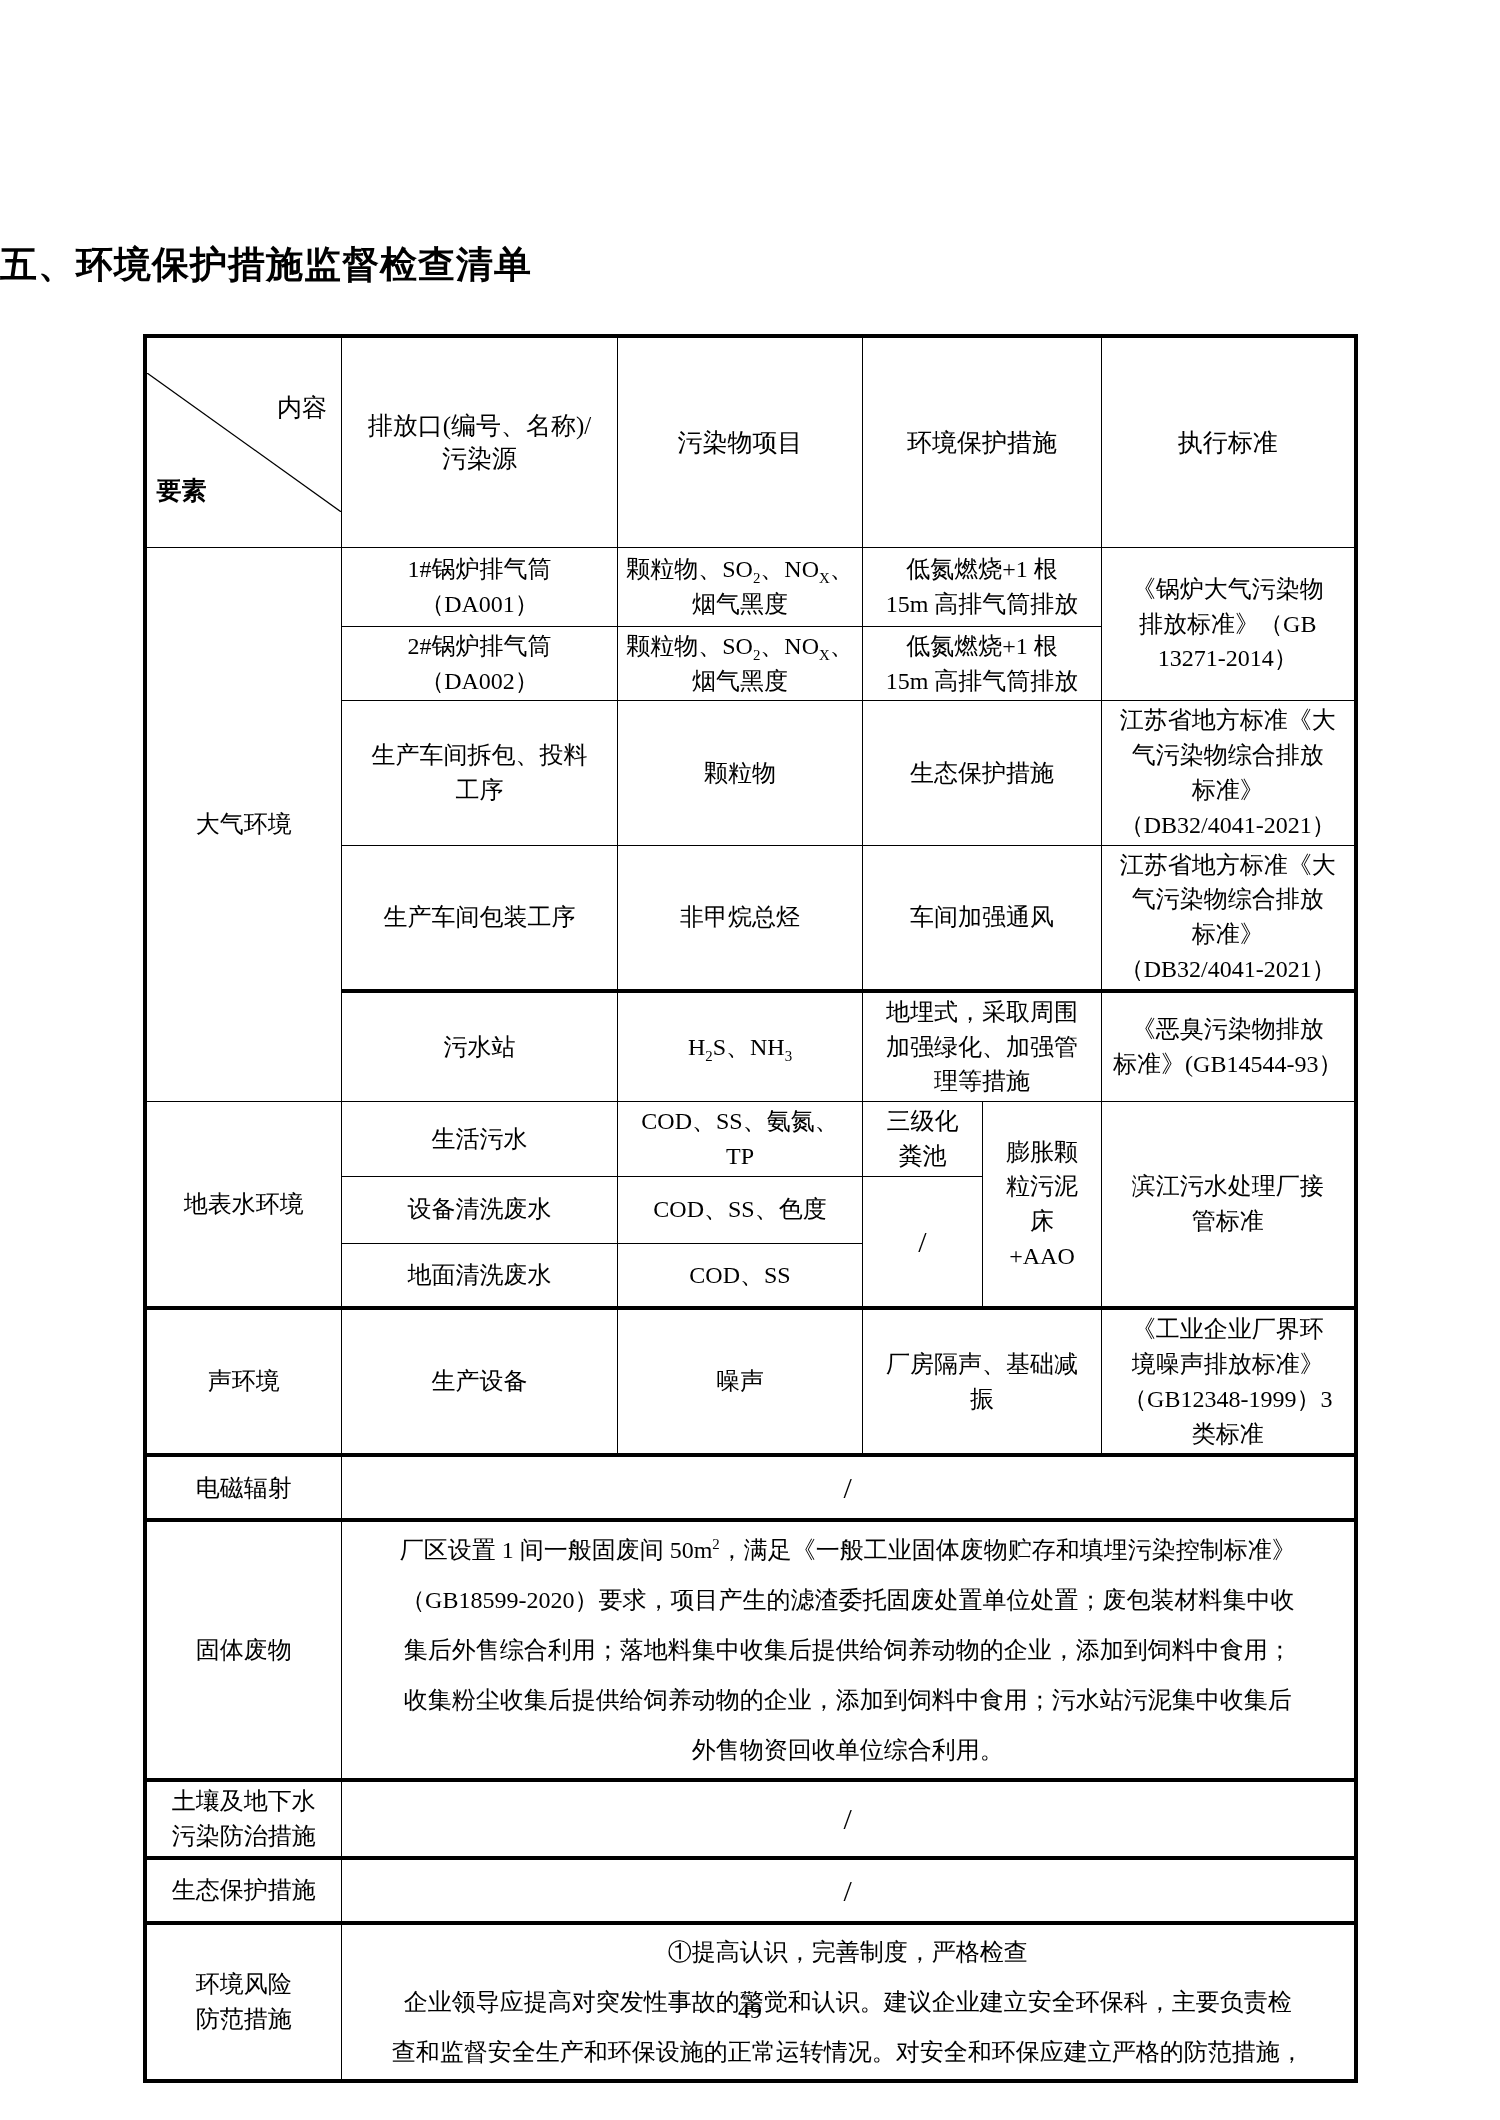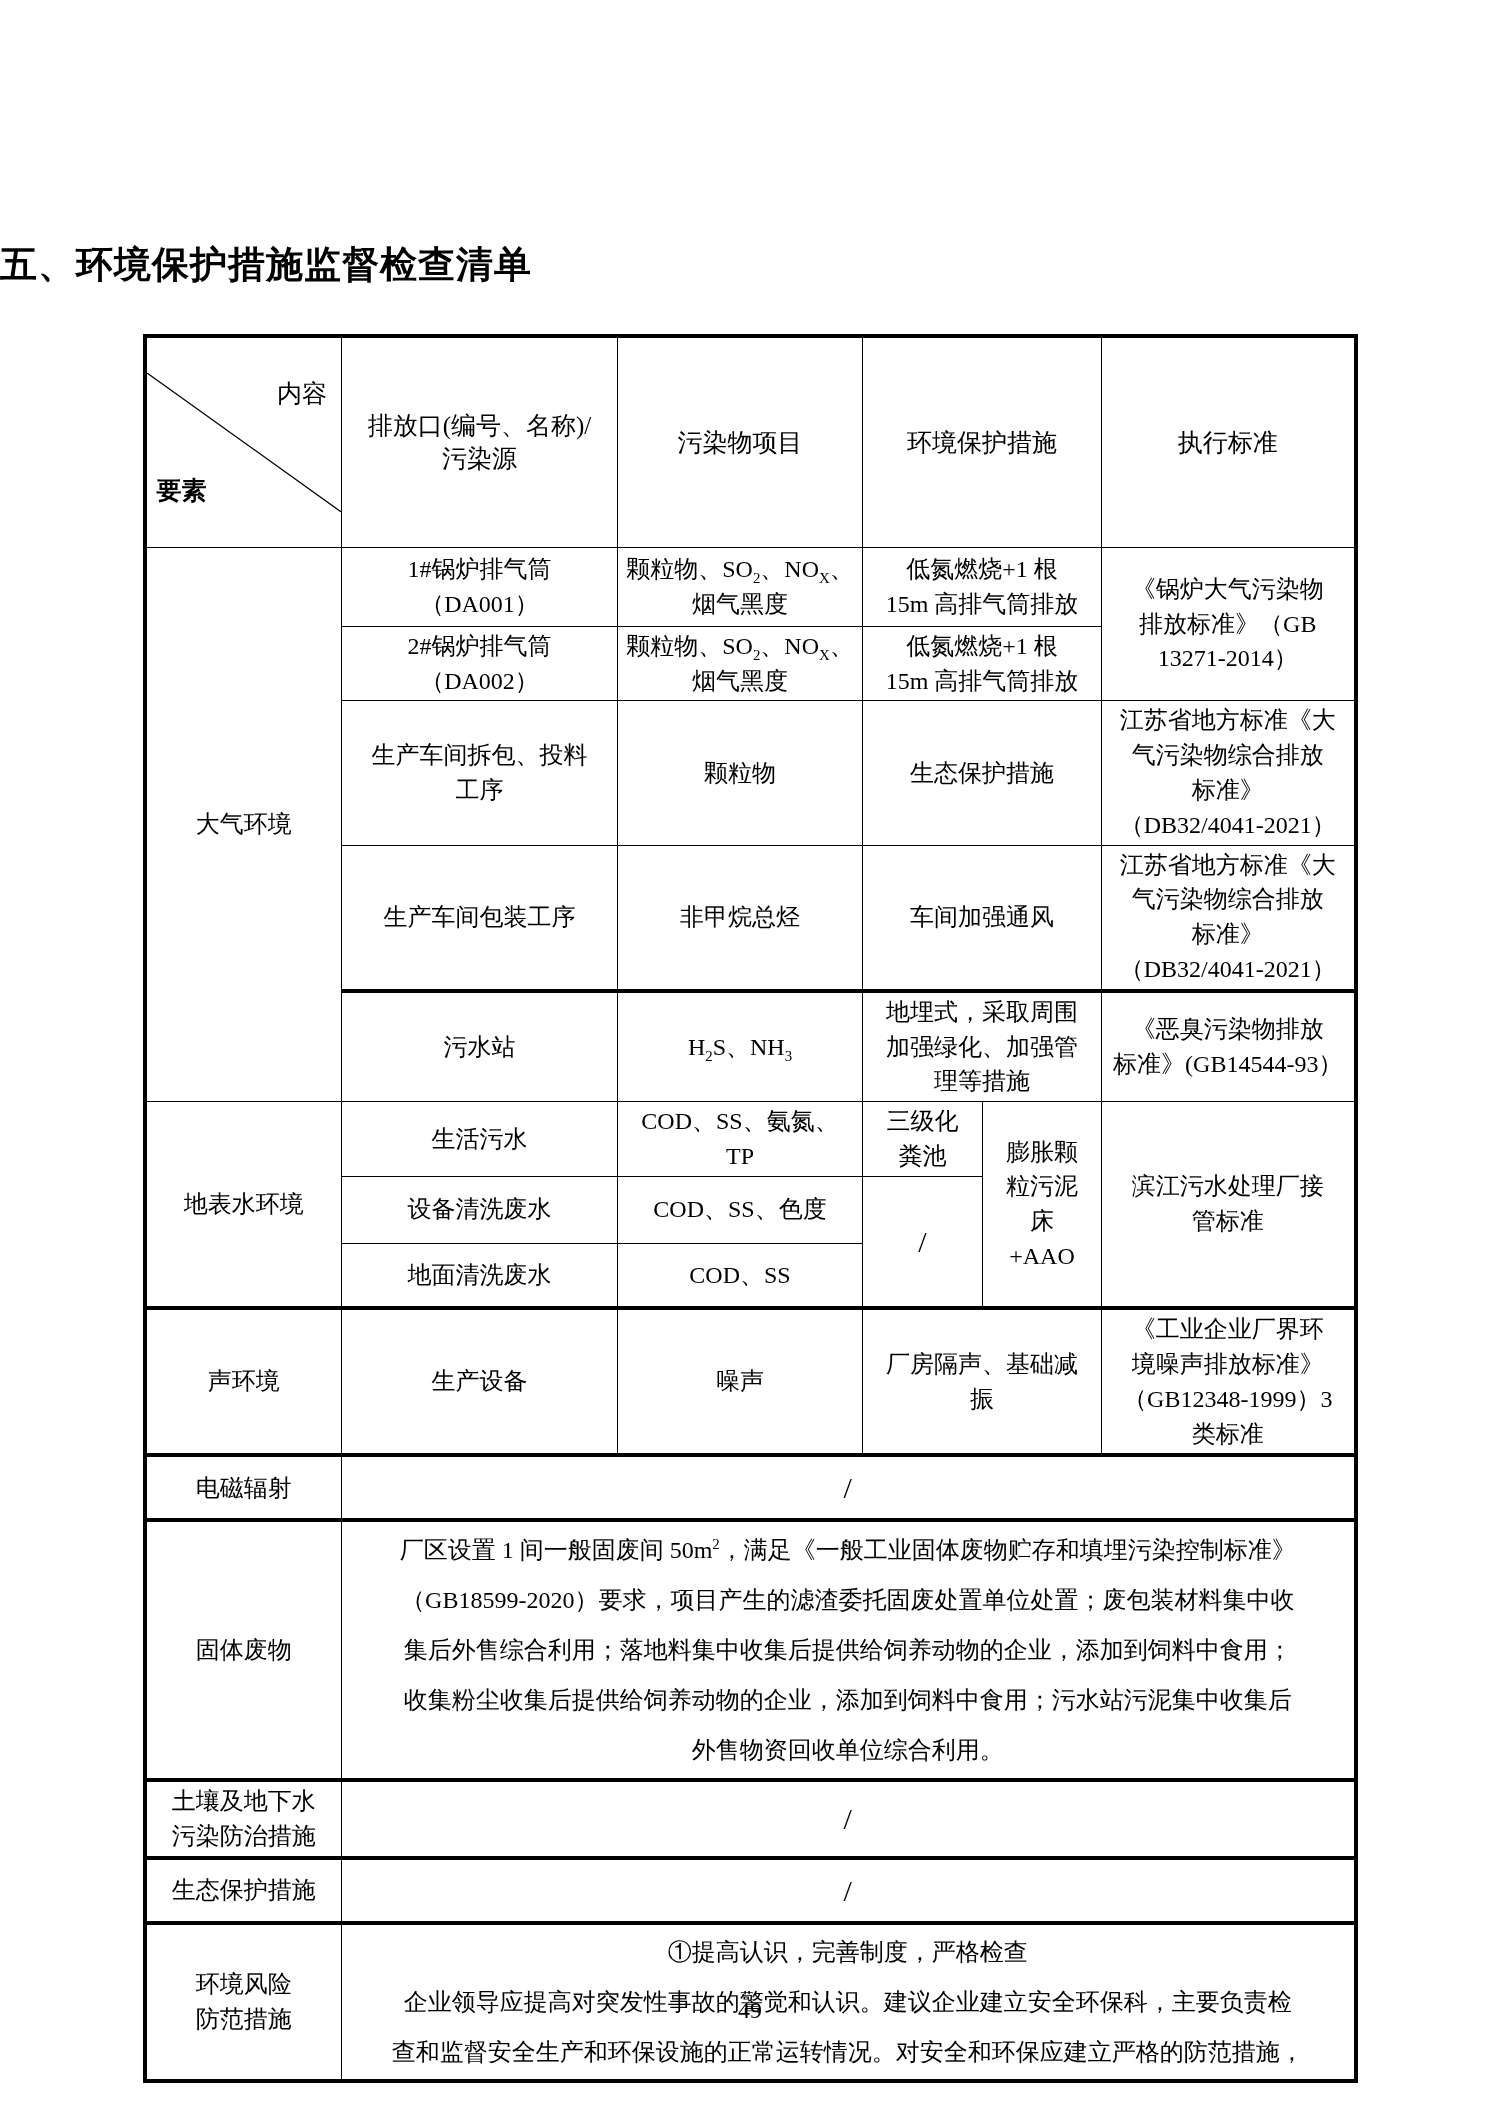--- a/index.html
+++ b/index.html
@@ -28,21 +28,21 @@
   tr.sect>td{border-top:4px solid #000;}
   td.long{
     text-align:center;line-height:50px;padding:2px 14px;
   }
   td.slash{font-size:30px;}
   sub,sup{font-size:62%;line-height:0;}
   
   td.corner{padding:0;}
   .corner-box{position:relative;width:100%;height:100%;min-height:66px;}
   .corner-box svg{position:absolute;left:0;top:0;width:100%;height:100%;display:block;}
-  .corner-top{position:absolute;top:3px;right:14px;font-size:25px;}
+  .corner-top{position:absolute;top:17px;right:14px;font-size:25px;}
   .corner-bottom{position:absolute;bottom:3px;left:10px;font-size:25px;font-weight:bold;}
   .pageno{
     position:absolute;left:0;right:0;bottom:96px;
     text-align:center;font-size:24px;
   }
 </style>
 </head>
 <body>
 
 <div class="page">

